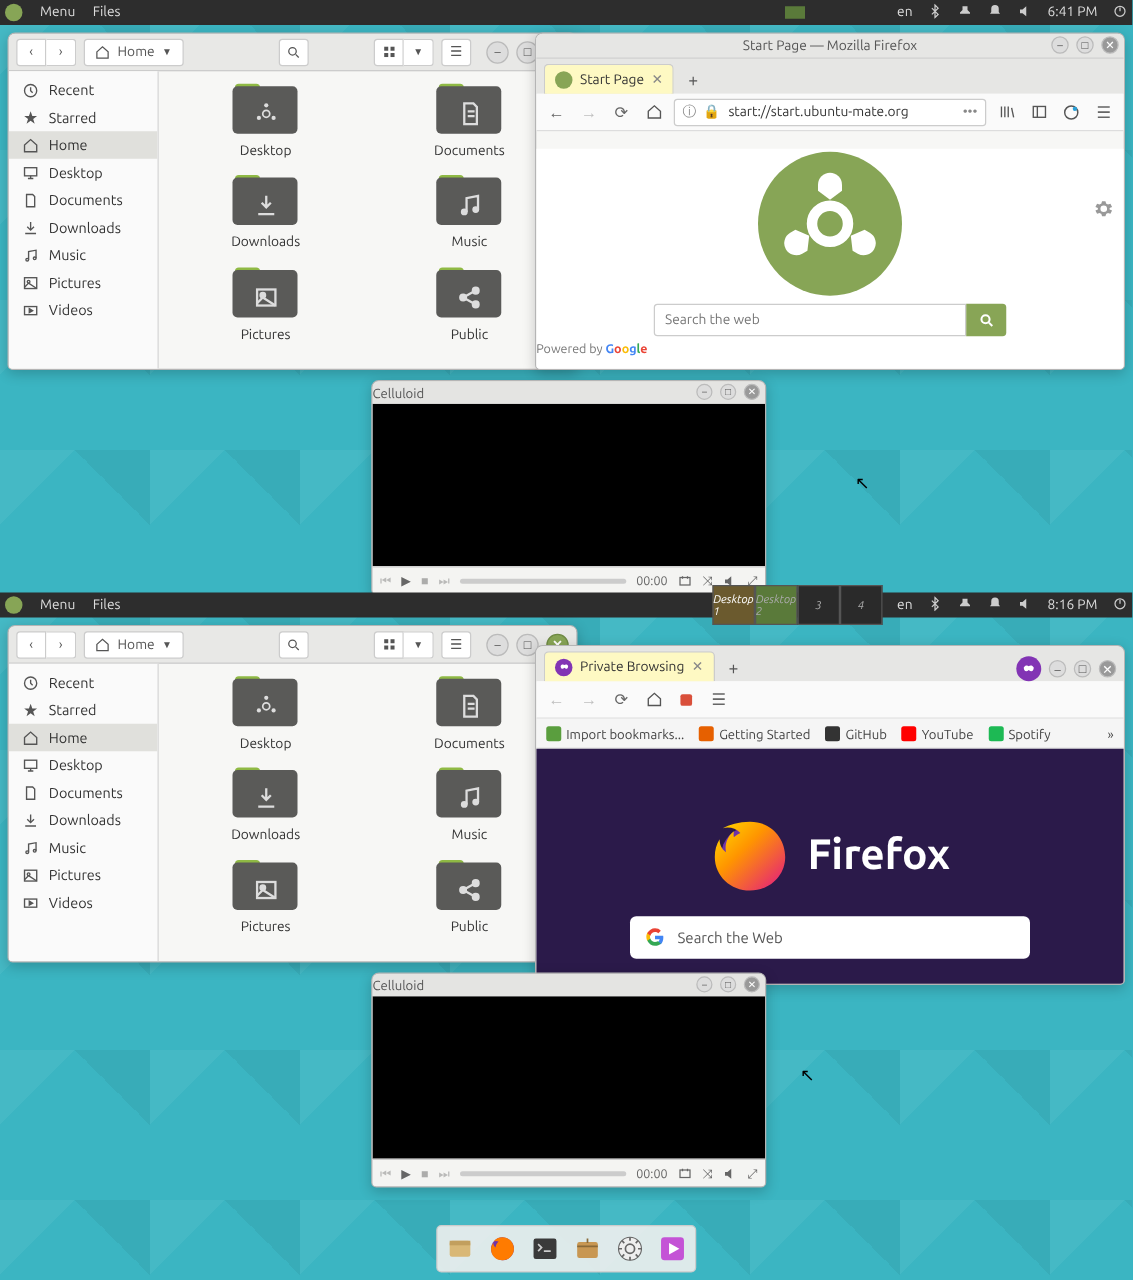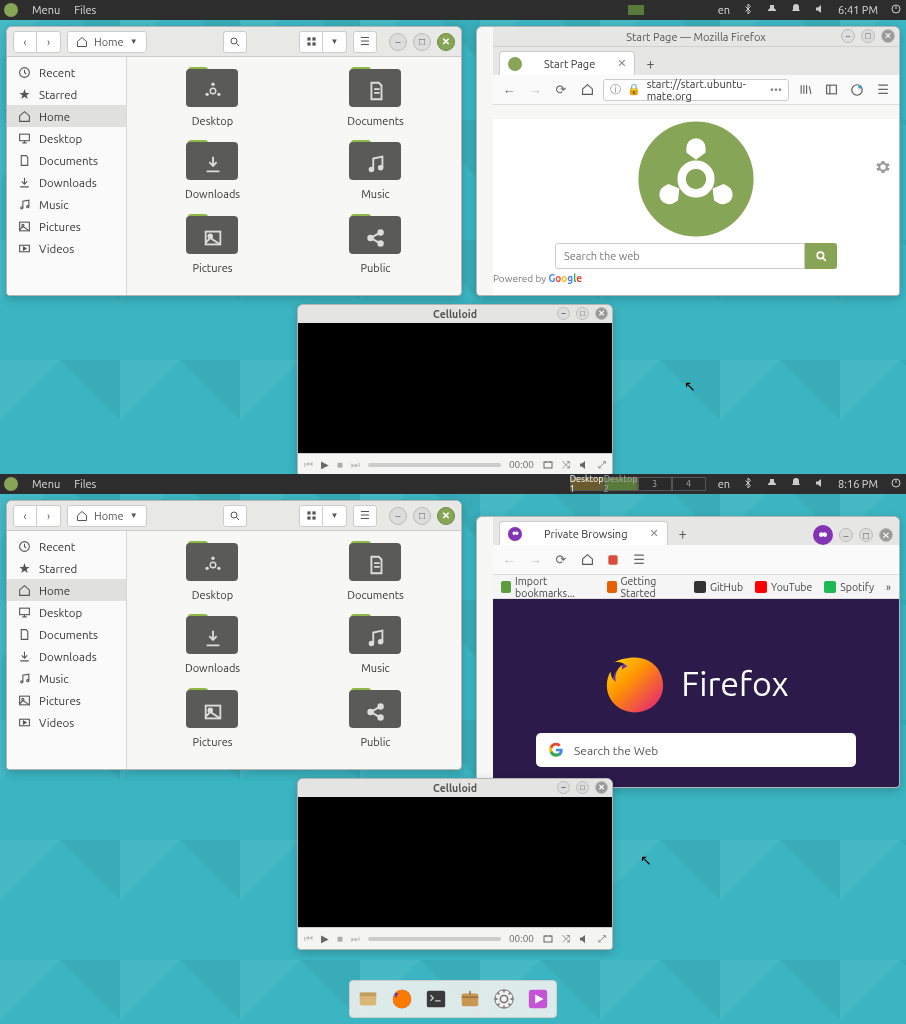--- a/index.html
+++ b/index.html
@@ -10,21 +10,21 @@
  background-size:120px 120px;}
 .screen{position:absolute;left:0;width:906px;}
 .screen-1{top:0;height:474px;}
 .screen-2{top:474px;height:550px;}
 
 .panel{position:absolute;top:0;left:0;right:0;height:20px;background:#2d2d2d;color:#ddd;font-size:11px;display:flex;align-items:center;padding:0 4px;}
 .panel-l{display:flex;gap:14px;align-items:center;}
 .panel-r{margin-left:auto;display:flex;gap:12px;align-items:center;}
 .panel .ico{width:12px;height:12px;display:inline-block;}
 .ubuntu-logo{width:14px;height:14px;border-radius:50%;background:#87a556;display:inline-block;position:relative;}
-.ws-switch{display:flex;height:14px;}
+.ws-switch{display:flex;height:32px;font-style:italic;}
 .ws{width:34px;border:1px solid #555;background:#2a2a2a;display:flex;align-items:center;justify-content:center;font-size:9px;color:#aaa;}
 .ws.active{background:#6b5a2e;color:#fff;}
 .ws.grn{background:#5a7a3a;}
 .ws-mini{width:16px;height:10px;display:inline-block;background:#5a7a3a;}
 .label-text{position:absolute;font-size:28px;color:#222;font-weight:500;}
 
 .win{position:absolute;background:#f7f7f5;border:1px solid #b5b5b5;border-radius:6px 6px 4px 4px;box-shadow:0 3px 10px rgba(0,0,0,0.2);overflow:hidden;}
 .win-fm{left:6px;width:456px;height:270px;}
 .fm-tool{height:30px;background:#e8e8e6;border-bottom:1px solid #ccc;display:flex;align-items:center;padding:0 6px;gap:6px;}
 .tbtn{width:24px;height:22px;border:1px solid #ccc;border-radius:3px;background:#fff;display:flex;align-items:center;justify-content:center;font-size:11px;color:#555;}
@@ -42,26 +42,26 @@
 .side-item{display:flex;align-items:center;gap:8px;padding:4px 10px;font-size:11.5px;color:#333;}
 .side-item.sel{background:#e0e0dc;}
 .side-ico{width:14px;height:14px;display:flex;align-items:center;justify-content:center;}
 .fm-pane{flex:1;padding:10px 4px;display:grid;grid-template-columns:repeat(2,1fr);gap:2px 0;text-align:center;overflow:hidden;}
 .folder{display:flex;flex-direction:column;align-items:center;gap:2px;font-size:11px;color:#333;}
 .folder-ico{width:58px;height:46px;position:relative;}
 .folder-back{position:absolute;top:2px;left:2px;width:52px;height:38px;background:#5a5a58;border-radius:4px;}
 .folder-tab{position:absolute;top:0;left:4px;width:20px;height:8px;background:#8fb944;border-radius:3px 3px 0 0;}
 .folder-inner{position:absolute;inset:6px 6px 4px 6px;display:flex;align-items:center;justify-content:center;color:#ddd;}
 
-.win-ff{right:6px;width:424px;padding-left:16px;}
+.win-ff{right:6px;width:472px;}
 .ff-title{height:20px;background:#e6e6e4;display:flex;align-items:center;justify-content:center;position:relative;font-size:11px;color:#555;border-bottom:1px solid #d0d0d0;}
 .ff-wc{position:absolute;right:4px;top:2px;display:flex;gap:6px;}
 .ff-wc .wc{width:14px;height:14px;font-size:9px;}
 .ff-tabs{height:28px;background:#e6e6e4;display:flex;align-items:flex-end;padding:0 6px;gap:4px;}
-.ff-tab{background:#ffffff;border:1px solid #ccc;border-bottom:none;border-radius:4px 4px 0 0;height:24px;display:flex;align-items:center;gap:22px;padding:0 8px;font-size:11px;color:#333;}
+.ff-tab{background:#fef9c3;border:1px solid #ccc;border-bottom:none;border-radius:4px 4px 0 0;height:24px;display:flex;align-items:center;gap:6px;padding:0 8px;font-size:11px;color:#333;}
 .ff-tab .tico{width:14px;height:14px;border-radius:50%;}
 .ff-newtab{width:22px;height:22px;display:flex;align-items:center;justify-content:center;color:#555;font-size:14px;}
 .ff-tabs-r{margin-left:auto;display:flex;gap:6px;align-items:center;}
 .ff-url{height:30px;background:#fafafa;border-bottom:1px solid #ddd;display:flex;align-items:center;padding:0 6px;gap:6px;}
 .url-btn{width:20px;height:20px;display:flex;align-items:center;justify-content:center;color:#666;font-size:13px;}
 .url-bar{flex:1;height:22px;border:1px solid #ccc;border-radius:3px;display:flex;align-items:center;padding:0 6px;gap:6px;font-size:11px;color:#333;background:#fff;}
 .url-bar .secure{color:#5a9e3e;font-size:11px;}
 .ff-content{background:#fff;position:relative;}
 .ff-bookmarks{height:24px;background:#f5f5f5;border-bottom:1px solid #ddd;display:flex;align-items:center;gap:12px;padding:0 8px;font-size:10.5px;color:#444;}
 .bm-item{display:flex;align-items:center;gap:4px;}
@@ -71,26 +71,26 @@
 .search-box{width:250px;height:26px;border:1px solid #ccc;border-radius:3px 0 0 3px;padding:0 8px;font-size:11px;color:#777;display:flex;align-items:center;background:#fff;}
 .search-btn{width:32px;height:26px;background:#88a556;border-radius:0 3px 3px 0;display:flex;align-items:center;justify-content:center;color:#fff;}
 .powered{text-align:left;font-size:10px;color:#777;margin-top:4px;}
 .gear-float{position:absolute;top:40px;right:8px;font-size:15px;color:#888;}
 
 .ff-private .ff-tab .tico{background:#8234b4;}
 .ff-priv-ind{width:20px;height:20px;border-radius:50%;background:#8234b4;display:flex;align-items:center;justify-content:center;}
 .priv-content{background:#2b1a4a;color:#fff;height:220px;display:flex;flex-direction:column;align-items:center;justify-content:center;gap:18px;}
 .priv-logo-row{display:flex;align-items:center;gap:14px;}
 .ff-logo{width:64px;height:64px;}
-.priv-title{font-size:34px;font-weight:400;}
+.priv-title{font-size:34px;font-weight:700;}
 .priv-search{width:320px;height:34px;background:#fff;border-radius:5px;display:flex;align-items:center;gap:10px;padding:0 12px;color:#555;font-size:12px;}
 .g-ico{width:16px;height:16px;}
 
 .win-cel{width:316px;background:#e4e4e2;}
-.cel-title{height:18px;display:flex;align-items:center;justify-content:center;font-size:10.5px;color:#555;position:relative;background:#e4e4e2;font-weight:bold;}
+.cel-title{height:18px;display:flex;align-items:center;justify-content:flex-start;font-size:10.5px;color:#555;position:relative;background:#e4e4e2;}
 .cel-wc{position:absolute;right:4px;top:2px;display:flex;gap:6px;}
 .cel-wc .wc{width:13px;height:13px;font-size:8px;}
 .cel-video{background:#000;height:130px;}
 .cel-ctrl{height:22px;background:#f4f4f2;border-top:1px solid #ccc;display:flex;align-items:center;padding:0 6px;gap:8px;font-size:10px;color:#666;}
 .cel-prog{flex:1;height:4px;background:#ccc;border-radius:2px;}
 
 .dock{position:absolute;bottom:6px;left:50%;transform:translateX(-50%);display:flex;gap:6px;padding:4px;background:rgba(240,240,238,0.9);border-radius:4px;border:1px solid #ccc;}
 .dock-item{width:28px;height:28px;border-radius:3px;display:flex;align-items:center;justify-content:center;}
 .cursor{position:absolute;font-size:14px;color:#000;}
 svg{display:block;}

